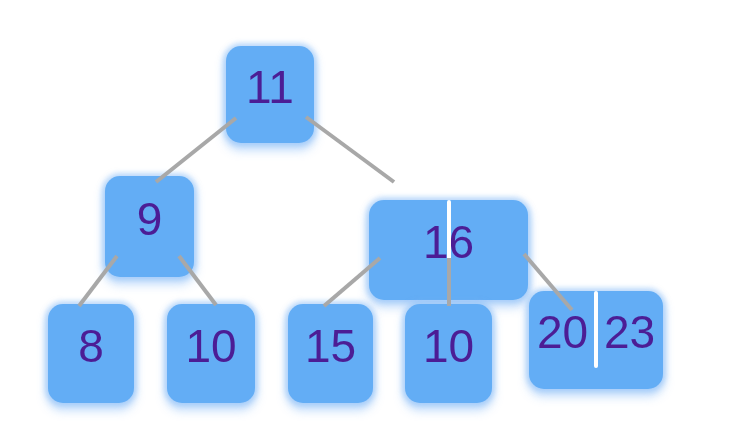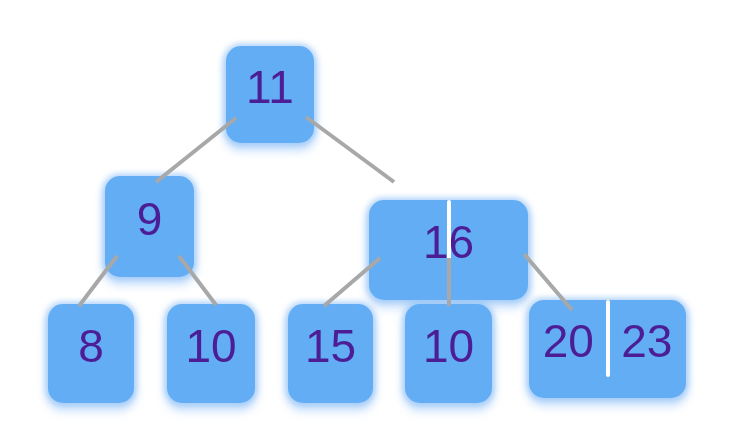--- a/index.html
+++ b/index.html
@@ -74,21 +74,21 @@
       <span class="key">15</span>
     </div>
   </div>
 
   <div class="node" style="left: 405px; top: 304px; width: 87px; height: 99px;">
     <div class="cell">
       <span class="key">10</span>
     </div>
   </div>
 
-  <div class="node" style="left: 529px; top: 300px; width: 157px; height: 98px;">
+  <div class="node" style="left: 529px; top: 291px; width: 134px; height: 98px;">
     <div class="cell">
       <span class="key">20</span>
     </div>
     <div class="divider"></div>
     <div class="cell">
       <span class="key">23</span>
     </div>
   </div>
 
 </div>

